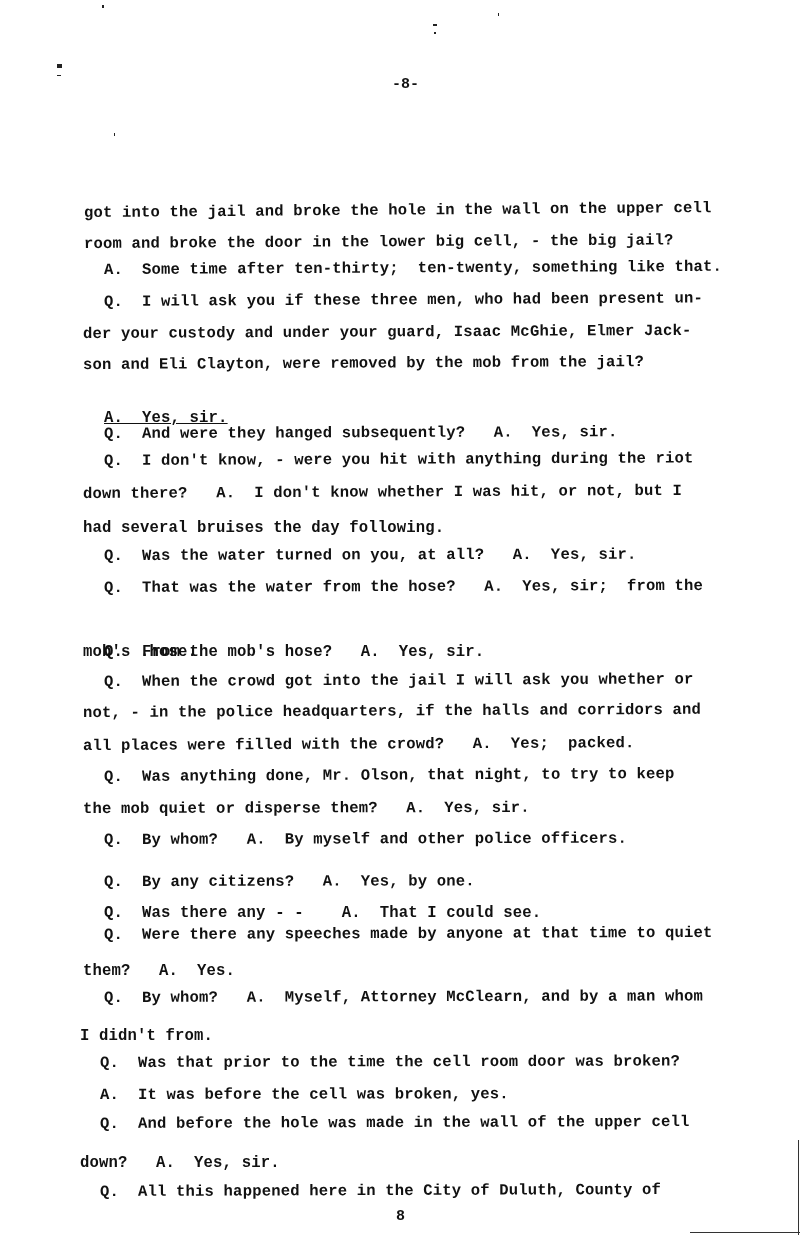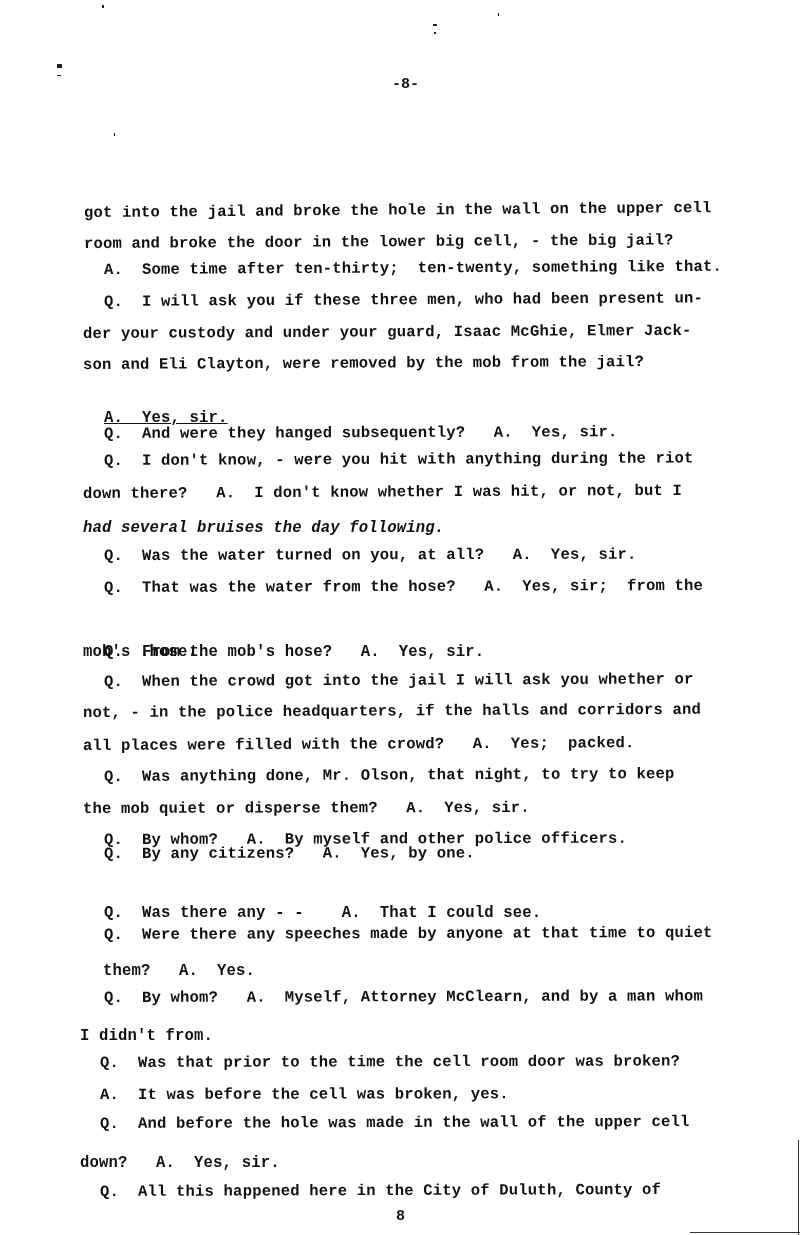--- a/index.html
+++ b/index.html
@@ -64,35 +64,35 @@
       <div class="line" style="left: 84px; top: 203px; transform: rotate(-0.45deg);">got into the jail and broke the hole in the wall on the upper cell</div>
       <div class="line" style="left: 84px; top: 234px; transform: rotate(-0.35deg);">room and broke the door in the lower big cell, - the big jail?</div>
       <div class="line" style="left: 104px; top: 260px; transform: rotate(-0.3deg);">A.  Some time after ten-thirty;  ten-twenty, something like that.</div>
       <div class="line" style="left: 104px; top: 292px; transform: rotate(-0.35deg);">Q.  I will ask you if these three men, who had been present un-</div>
       <div class="line" style="left: 83px; top: 324px; transform: rotate(-0.3deg);">der your custody and under your guard, Isaac McGhie, Elmer Jack-</div>
       <div class="line" style="left: 83px; top: 355px; transform: rotate(-0.3deg);">son and Eli Clayton, were removed by the mob from the jail?</div>
       <div class="line" style="left: 104px; top: 408px; text-decoration: underline;">A.  Yes, sir.</div>
       <div class="line" style="left: 104px; top: 424px; transform: rotate(-0.2deg);">Q.  And were they hanged subsequently?   A.  Yes, sir.</div>
       <div class="line" style="left: 104px; top: 451px; transform: rotate(-0.25deg);">Q.  I don't know, - were you hit with anything during the riot</div>
       <div class="line" style="left: 83px; top: 484px; transform: rotate(-0.3deg);">down there?   A.  I don't know whether I was hit, or not, but I</div>
-      <div class="line" style="left: 83px; top: 518px; font-style: italic;">had several bruises the day following.</div>
+      <div class="line" style="left: 83px; top: 518px;">had several bruises the day following.</div>
       <div class="line" style="left: 104px; top: 546px; transform: rotate(-0.15deg);">Q.  Was the water turned on you, at all?   A.  Yes, sir.</div>
       <div class="line" style="left: 104px; top: 578px; transform: rotate(-0.2deg);">Q.  That was the water from the hose?   A.  Yes, sir;  from the</div>
       <div class="line" style="left: 83px; top: 614px; margin-top: 28px;">mob's .hose.</div>
       <div class="line" style="left: 104px; top: 642px; font-family: Liberation Mono, monospace;">Q.  From the mob's hose?   A.  Yes, sir.</div>
       <div class="line" style="left: 104px; top: 672px; transform: rotate(-0.25deg);">Q.  When the crowd got into the jail I will ask you whether or</div>
       <div class="line" style="left: 83px; top: 703px; transform: rotate(-0.3deg);">not, - in the police headquarters, if the halls and corridors and</div>
       <div class="line" style="left: 83px; top: 736px; transform: rotate(-0.3deg);">all places were filled with the crowd?   A.  Yes;  packed.</div>
       <div class="line" style="left: 104px; top: 767px; transform: rotate(-0.3deg);">Q.  Was anything done, Mr. Olson, that night, to try to keep</div>
       <div class="line" style="left: 83px; top: 799px; transform: rotate(-0.15deg);">the mob quiet or disperse them?   A.  Yes, sir.</div>
       <div class="line" style="left: 104px; top: 830px; transform: rotate(-0.15deg);">Q.  By whom?   A.  By myself and other police officers.</div>
-      <div class="line" style="left: 104px; top: 844px; transform: rotate(-0.1deg); font-family: Liberation Mono, monospace;">Q.  By any citizens?   A.  Yes, by one.</div>
+      <div class="line" style="left: 104px; top: 872px; transform: rotate(-0.1deg); font-family: Liberation Mono, monospace;">Q.  By any citizens?   A.  Yes, by one.</div>
       <div class="line" style="left: 104px; top: 895px; margin-top: 8px;">Q.  Was there any - -    A.  That I could see.</div>
       <div class="line" style="left: 104px; top: 925px; transform: rotate(-0.2deg);">Q.  Were there any speeches made by anyone at that time to quiet</div>
-      <div class="line" style="left: 83px; top: 961px; margin-left: 20px;">them?   A.  Yes.</div>
+      <div class="line" style="left: 83px; top: 961px;">them?   A.  Yes.</div>
       <div class="line" style="left: 104px; top: 988px; transform: rotate(-0.15deg);">Q.  By whom?   A.  Myself, Attorney McClearn, and by a man whom</div>
       <div class="line" style="left: 80px; top: 1026px;">I didn't from.</div>
       <div class="line" style="left: 100px; top: 1053px; transform: rotate(-0.15deg);">Q.  Was that prior to the time the cell room door was broken?</div>
       <div class="line" style="left: 100px; top: 1085px; transform: rotate(-0.1deg);">A.  It was before the cell was broken, yes.</div>
       <div class="line" style="left: 100px; top: 1114px; transform: rotate(-0.2deg);">Q.  And before the hole was made in the wall of the upper cell</div>
       <div class="line" style="left: 80px; top: 1153px;">down?   A.  Yes, sir.</div>
       <div class="line" style="left: 100px; top: 1182px; transform: rotate(-0.2deg);">Q.  All this happened here in the City of Duluth, County of</div>
     </div>
 
   <div class="footer-num">8</div>

